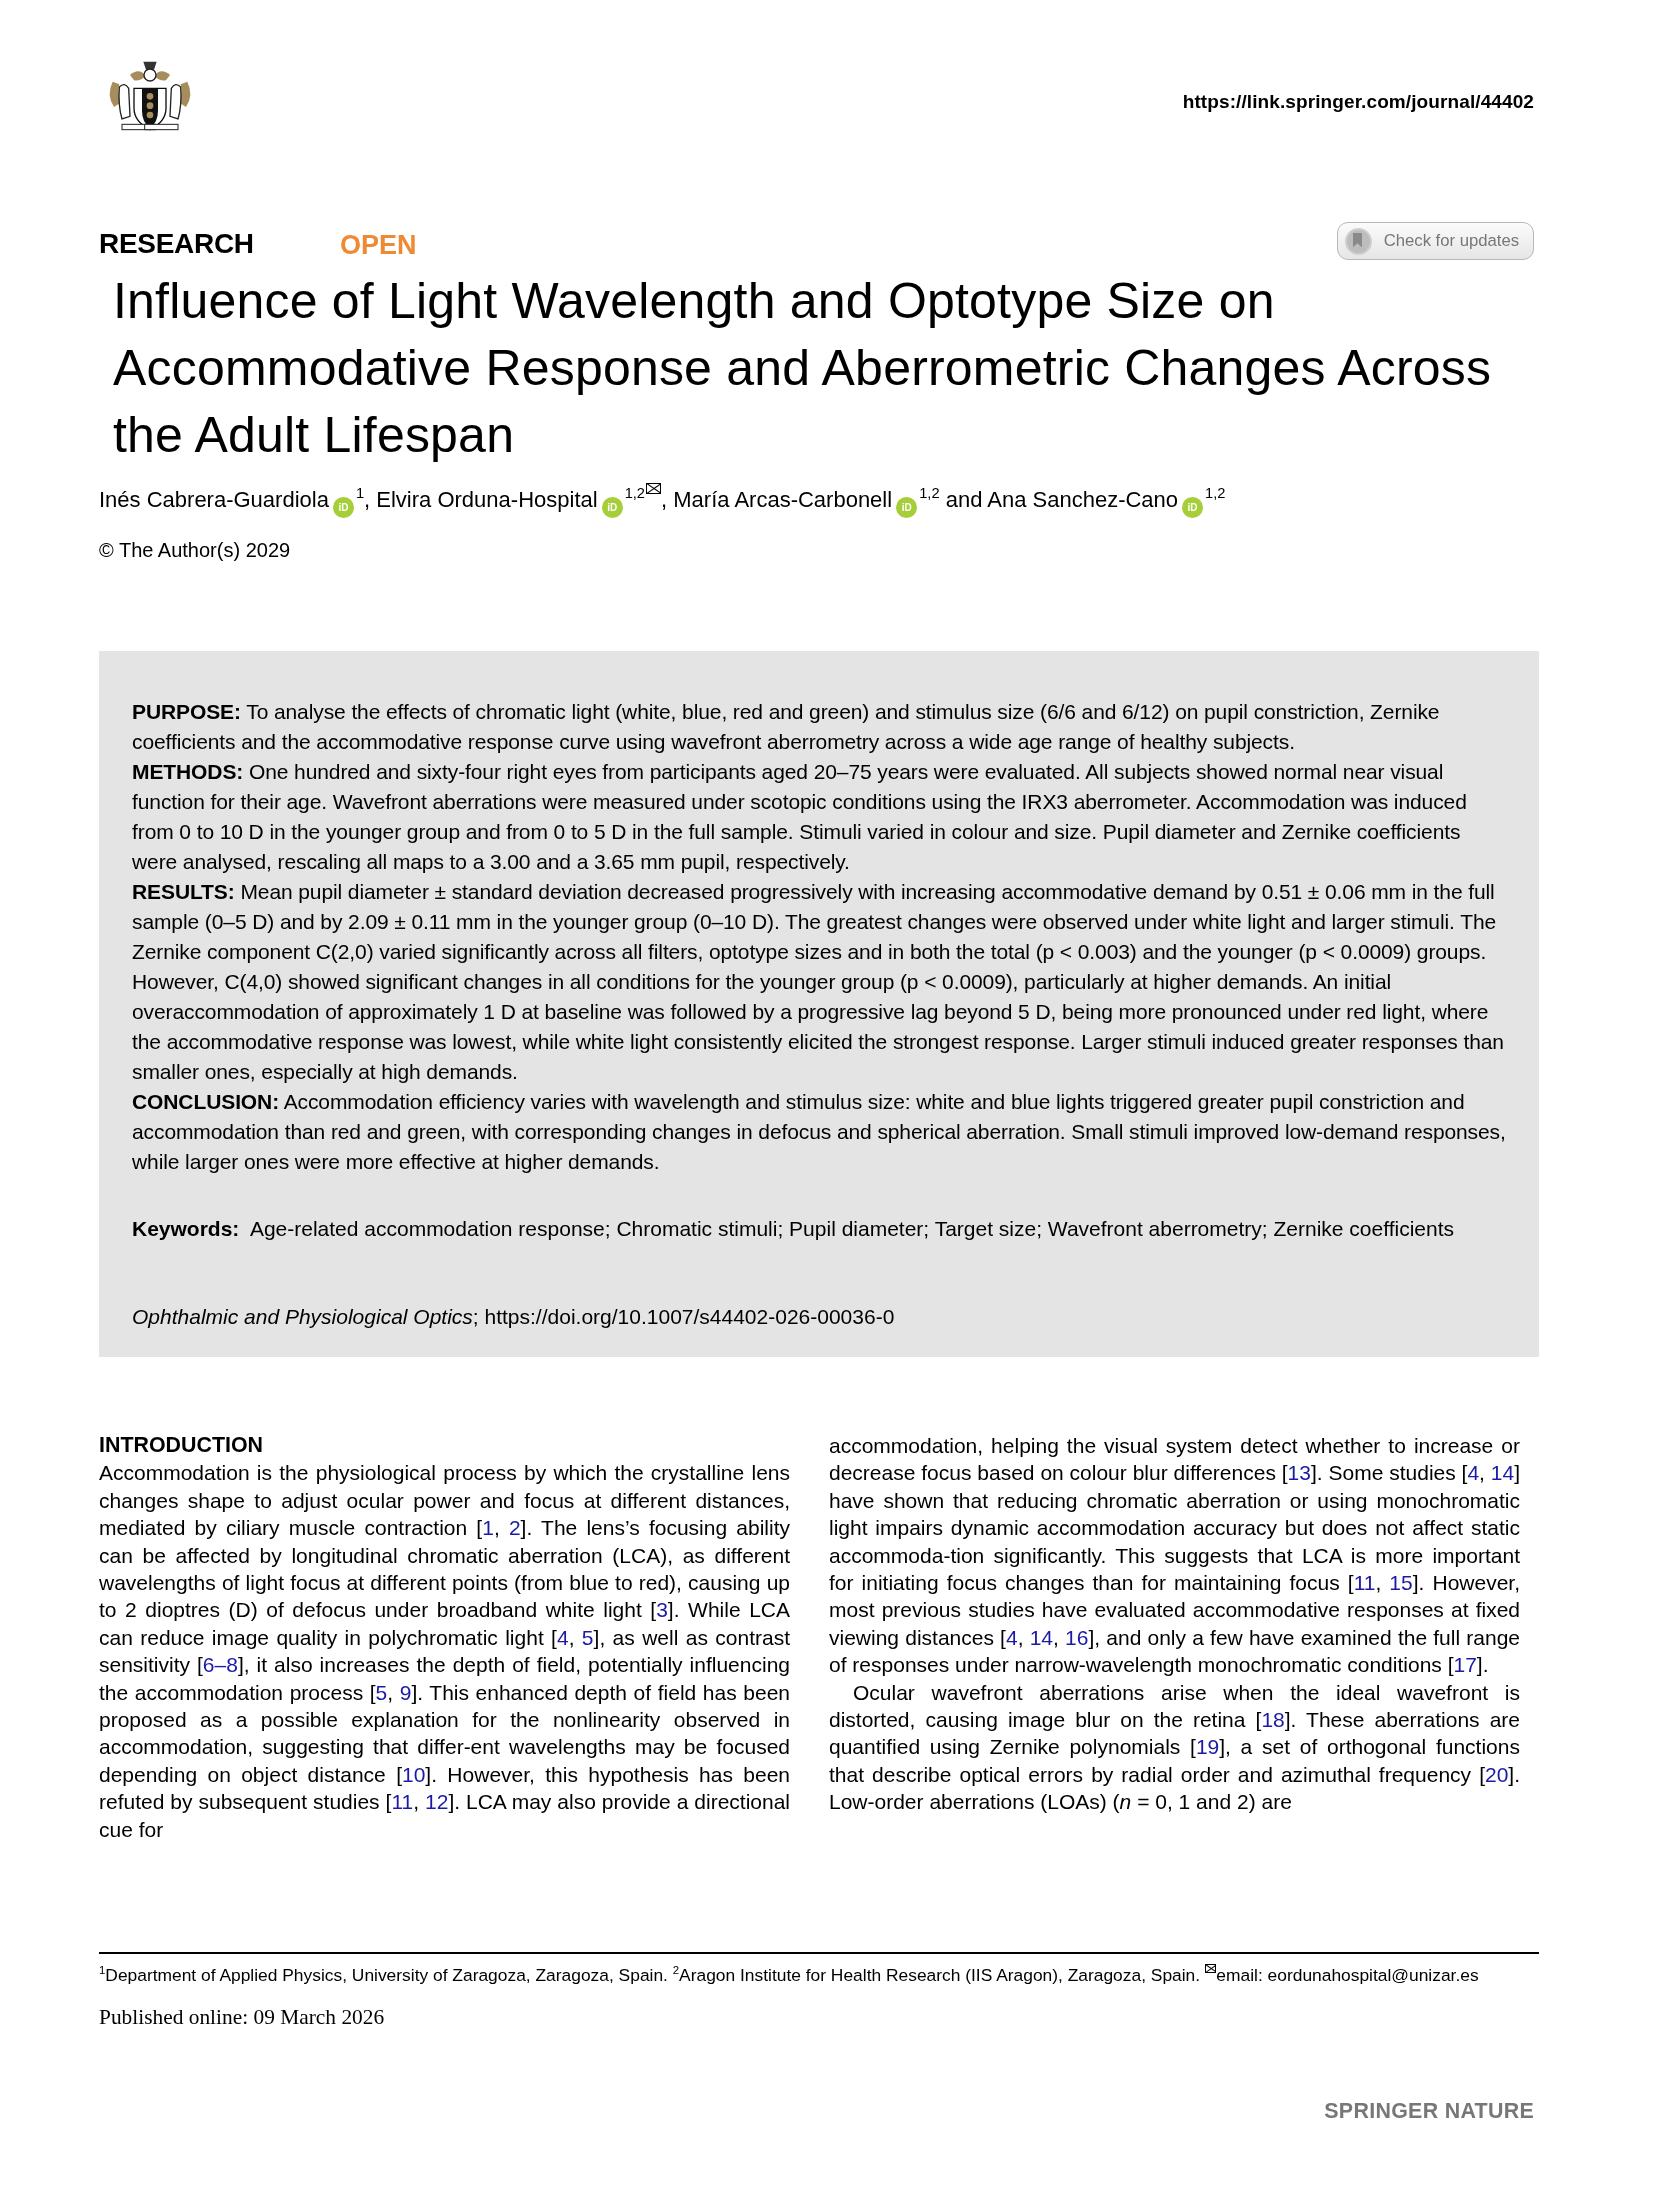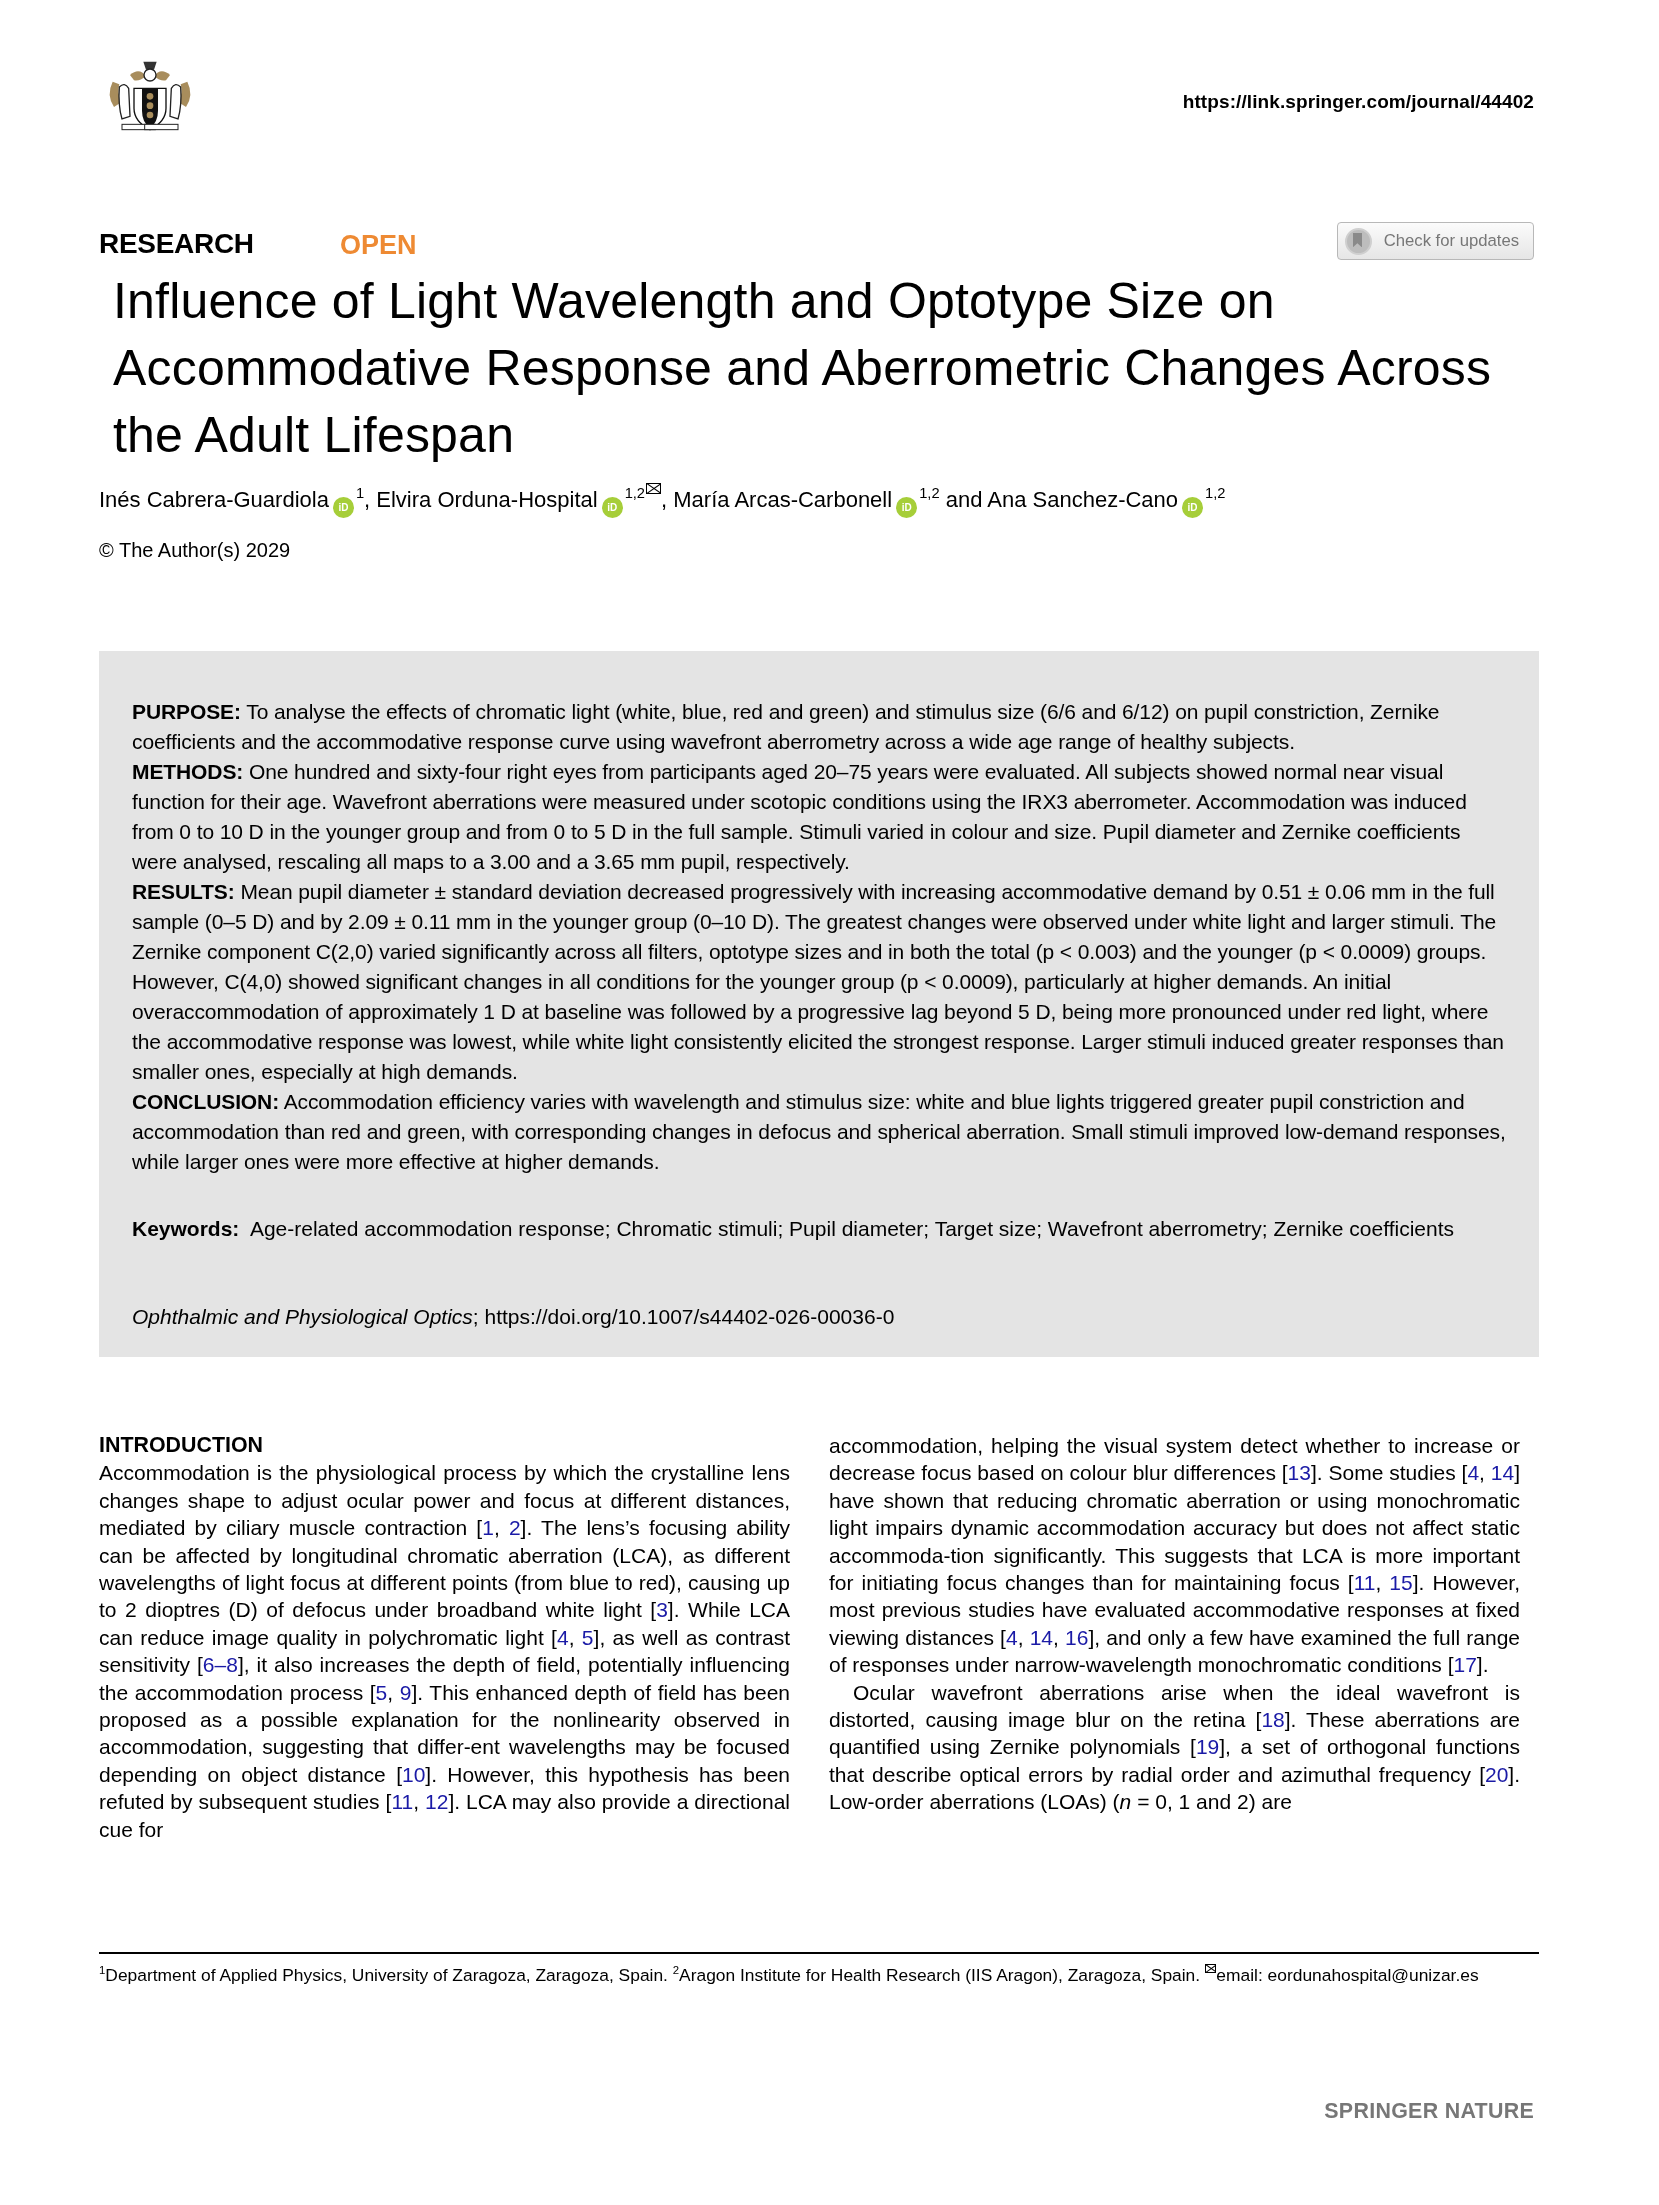--- a/index.html
+++ b/index.html
@@ -5,21 +5,21 @@
   * { box-sizing: border-box; margin: 0; padding: 0; }
   html, body { width: 1660px; height: 2205px; background: #ffffff; }
   body { position: relative; font-family: "Liberation Sans", "DejaVu Sans", sans-serif; color: #000; overflow: hidden; }
 
   .logo { position: absolute; left: 99px; top: 55px; width: 102px; height: 80px; }
   .journal-url { position: absolute; right: 126px; top: 91px; font-size: 19px; font-weight: bold; letter-spacing: 0.1px; }
 
   .article-type { position: absolute; left: 99px; top: 228px; font-size: 28px; font-weight: bold; letter-spacing: -0.3px; }
   .open-badge { position: absolute; left: 340px; top: 230px; font-size: 27px; font-weight: bold; color: #ee8a33; }
 
-  .check-updates { position: absolute; left: 1337px; top: 222px; width: 197px; height: 38px; border: 1px solid #b8b8b8; border-radius: 4px; background: linear-gradient(#fbfbfb, #e6e6e6); display: flex; align-items: center; padding-left: 6.7px; gap: 12px; cursor: pointer; }
+  .check-updates { position: absolute; left: 1337px; top: 222px; width: 197px; height: 38px; border: 1px solid #b8b8b8; border-radius: 11px; background: linear-gradient(#fbfbfb, #e6e6e6); display: flex; align-items: center; padding-left: 6.7px; gap: 12px; cursor: pointer; }
   .check-updates .cu-icon { width: 27px; height: 27px; border-radius: 50%; border: 2.7px solid #cfcfcf; background: #bdbdbd; position: relative; }
   .check-updates .cu-icon::after { content: ""; position: absolute; left: 6px; top: 3.3px; width: 9.4px; height: 14.7px; background: #8a8a8a; clip-path: polygon(0 0, 100% 0, 100% 100%, 50% 72%, 0 100%); }
   .check-updates .cu-label { font-size: 16.7px; color: #777; }
 
   .title { position: absolute; left: 113px; top: 268px; width: 1439px; font-size: 50px; line-height: 67px; font-weight: normal; letter-spacing: 0.2px; }
 
   .authors { position: absolute; left: 99px; top: 483px; font-size: 22px; line-height: 29.4px; white-space: nowrap; }
   .orcid { display: inline-block; width: 21px; height: 21px; border-radius: 50%; background: #a6ce39; color: #fff; font-size: 10px; font-weight: bold; text-align: center; line-height: 21px; vertical-align: -4px; margin: 0 2px 0 4px; }
   .authors sup { font-size: 14.7px; vertical-align: 9.4px; line-height: 0; }
   .mail-icon { display: inline-block; width: 14.7px; height: 10.7px; border: 1px solid #000; position: relative; vertical-align: 13.4px; margin-left: 1.3px; overflow: hidden; }
@@ -120,16 +120,17 @@
   <p>accommodation, helping the visual system detect whether to increase or decrease focus based on colour blur differences [<span class="ref">13</span>]. Some studies [<span class="ref">4</span>, <span class="ref">14</span>] have shown that reducing chromatic aberration or using monochromatic light impairs dynamic accommodation accuracy but does not affect static accommoda-­tion significantly. This suggests that LCA is more important for initiating focus changes than for maintaining focus [<span class="ref">11</span>, <span class="ref">15</span>]. However, most previous studies have evaluated accommodative responses at fixed viewing distances [<span class="ref">4</span>, <span class="ref">14</span>, <span class="ref">16</span>], and only a few have examined the full range of responses under narrow-­wavelength monochromatic conditions [<span class="ref">17</span>].</p>
   <p class="indent">Ocular wavefront aberrations arise when the ideal wavefront is distorted, causing image blur on the retina [<span class="ref">18</span>]. These aberrations are quantified using Zernike polynomials [<span class="ref">19</span>], a set of orthogonal functions that describe optical errors by radial order and azimuthal frequency [<span class="ref">20</span>]. Low-order aberrations (LOAs) (<i>n</i> = 0, 1 and 2) are</p>
 </div>
 
 <div class="footnote-rule"></div>
 <div class="footnote">
   <sup>1</sup><span style="white-space:pre">Department of Applied Physics, University of Zaragoza, Zaragoza, Spain. </span><sup>2</sup><span style="white-space:pre">Aragon Institute for Health Research (IIS Aragon), Zaragoza, Spain. </span><span class="mail-icon-sm"></span><span>email: eordunahospital@unizar.es</span>
 </div>
 
 <div class="dates">
+  <div>Published online: 09 March 2026</div>
 </div>
 
 <div class="publisher-logo">SPRINGER NATURE</div>
 
 
 </body></html>

